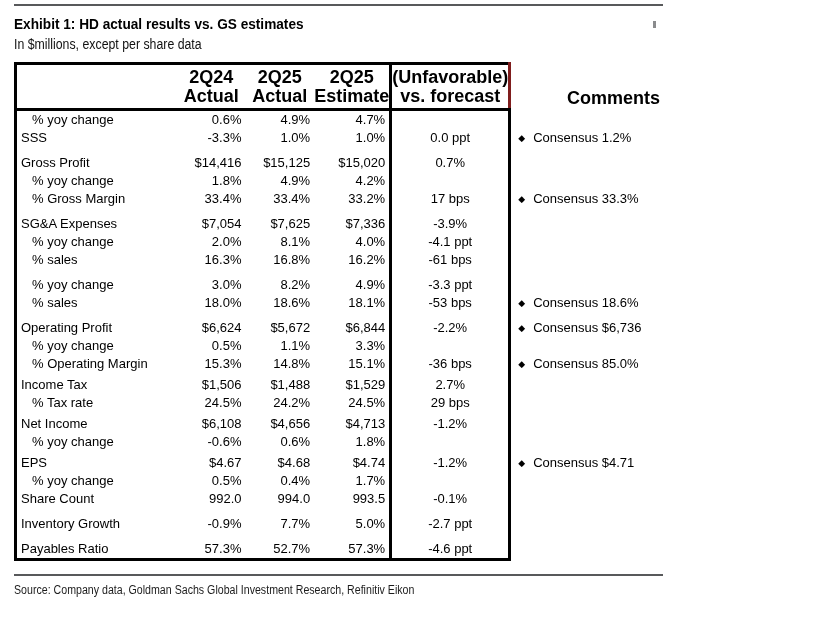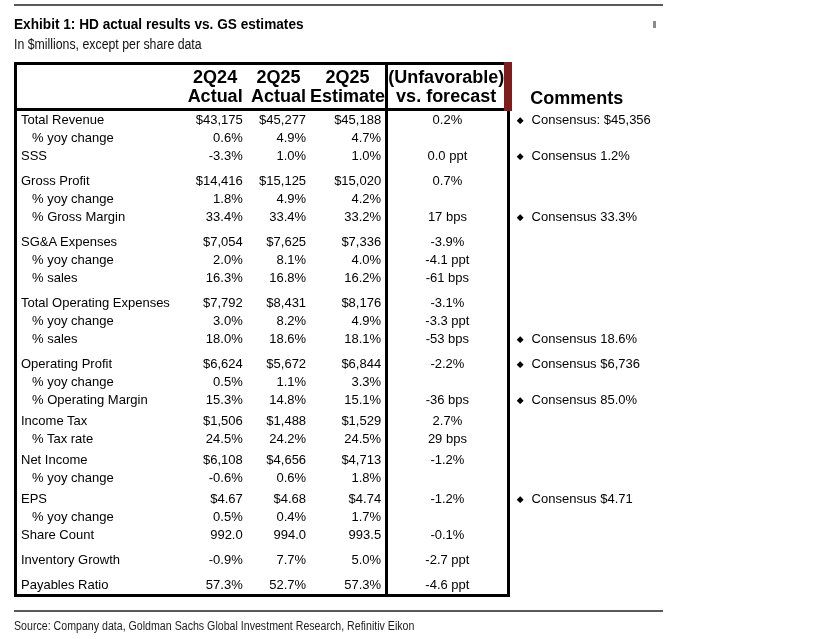--- a/index.html
+++ b/index.html
@@ -53,24 +53,24 @@
     font-size: 18px;
     font-weight: bold;
     text-align: center;
     vertical-align: bottom;
     padding: 3px 0 2px 0;
     line-height: 19px;
     border-top: 3px solid #000;
     border-bottom: 3px solid #000;
   }
   thead th.h-label { border-left: 3px solid #000; }
-  thead th.h-unfav { border-left: 3px solid #000; border-right: 8px solid #7f1d1d; }
+  thead th.h-unfav { border-left: 3px solid #000; border-right: 3px solid #7f1d1d; }
   thead th.h-comments {
     border: none;
-    text-align: left;
+    text-align: right;
     padding-left: 18px;
     vertical-align: bottom;
   }
   thead th .hl { display: block; }
 
   tbody td {
     height: 18px;
     line-height: 18px;
     padding: 0;
     vertical-align: bottom;
@@ -151,28 +151,20 @@
           <span class="hl">Estimate</span>
         </th>
         <th class="h-unfav">
           <span class="hl">(Unfavorable)</span>
           <span class="hl">vs. forecast</span>
         </th>
         <th class="h-comments">Comments</th>
       </tr>
     </thead>
     <tbody id="table-body">
-        <tr class="main">
-          <td>Total Revenue</td>
-          <td>$43,175</td>
-          <td>$45,277</td>
-          <td>$45,188</td>
-          <td>0.2%</td>
-          <td><span class="diamond">◆</span><span>Consensus: $45,356</span></td>
-        </tr>
         <tr class="subi">
           <td>% yoy change</td>
           <td>0.6%</td>
           <td>4.9%</td>
           <td>4.7%</td>
           <td></td>
           <td></td>
         </tr>
         <tr class="main">
           <td>SSS</td>
@@ -247,28 +239,20 @@
           <td></td>
         </tr>
         <tr class="sp-md">
           <td></td>
           <td></td>
           <td></td>
           <td></td>
           <td></td>
           <td></td>
         </tr>
-        <tr class="main">
-          <td>Total Operating Expenses</td>
-          <td>$7,792</td>
-          <td>$8,431</td>
-          <td>$8,176</td>
-          <td>-3.1%</td>
-          <td></td>
-        </tr>
         <tr class="subi">
           <td>% yoy change</td>
           <td>3.0%</td>
           <td>8.2%</td>
           <td>4.9%</td>
           <td>-3.3 ppt</td>
           <td></td>
         </tr>
         <tr class="subi">
           <td>% sales</td>

